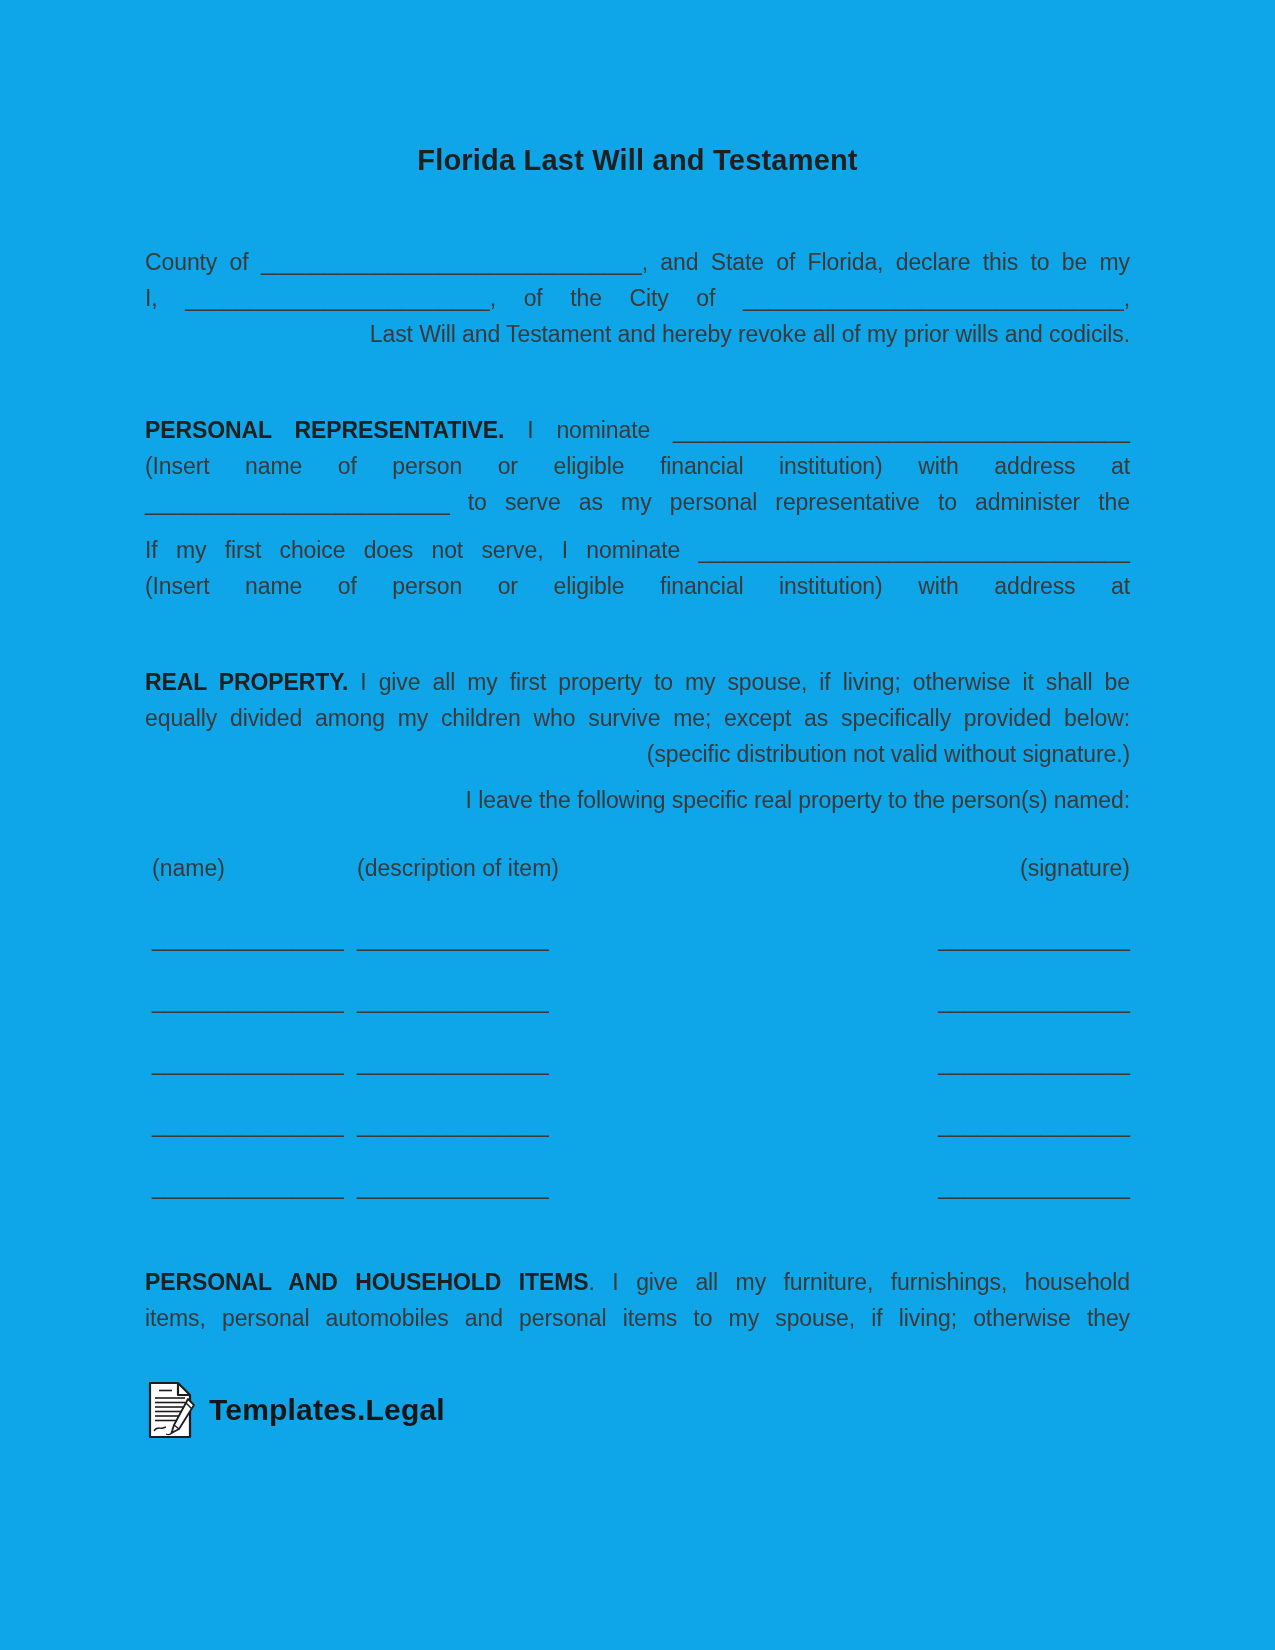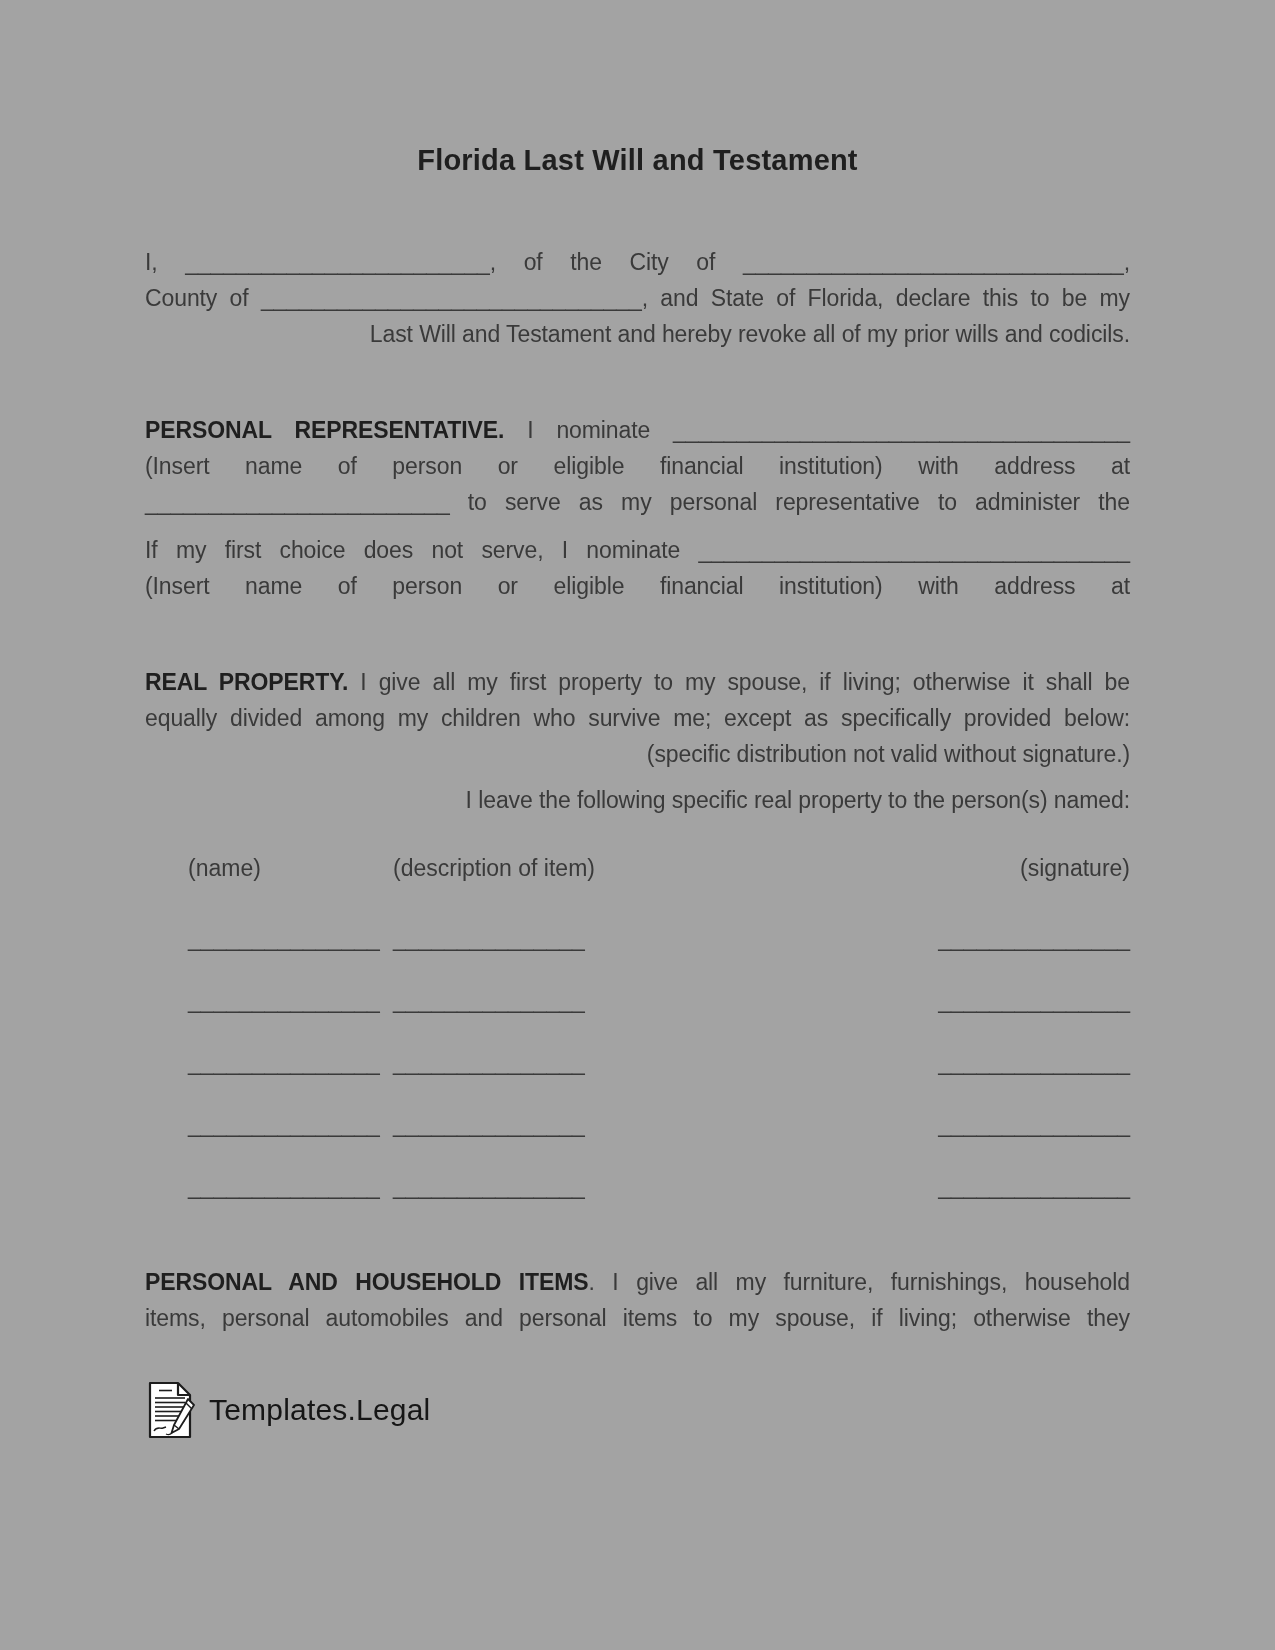--- a/index.html
+++ b/index.html
@@ -12,21 +12,21 @@
     height: 1650px;
     overflow: hidden;
     font-family: "Liberation Sans", "DejaVu Sans", sans-serif;
     color: #3a3a3a;
   }
   .page {
     width: 1275px;
     height: 1650px;
     box-sizing: border-box;
     padding: 0 145px;
-    background: #a3a3a3;
+    background: #0ea5e9;
   }
   .title {
     margin: 0;
     padding-top: 142px;
     font-size: 29px;
     line-height: 36px;
     font-weight: 700;
     color: #1f1f1f;
     text-align: center;
     letter-spacing: 0.2px;
@@ -57,47 +57,47 @@
     font-size: 23px;
     line-height: 36px;
   }
   .trow {
     display: flex;
     flex-direction: row;
   }
   .trow.thead { margin-bottom: 34px; }
   .trow.tdata { margin-bottom: 26px; }
   .tcell { white-space: nowrap; }
-  .tcell.c1 { width: 205px; margin-left: 36px; }
+  .tcell.c1 { width: 205px; }
   .tcell.c2 { width: 223px; }
   .tcell.c3 { flex: 1; text-align: right; }
   .brand {
     margin-top: 44px;
     display: flex;
     align-items: center;
     gap: 14px;
   }
   .brand-icon { flex: 0 0 auto; display: block; }
   .brand-text {
     font-size: 30px;
-    font-weight: 400;
+    font-weight: 700;
     color: #161616;
     letter-spacing: 0.2px;
   }
 </style>
 </head>
 <body>
 
 <div class="page">
 
   <h1 class="title">Florida Last Will and Testament</h1>
 
   <section class="para m-intro">
+    <div class="jline">County of ______________________________, and State of Florida, declare this to be my</div>
     <div class="jline">I, ________________________, of the City of ______________________________,</div>
-    <div class="jline">County of ______________________________, and State of Florida, declare this to be my</div>
     <div class="pline">Last Will and Testament and hereby revoke all of my prior wills and codicils.</div>
   </section>
 
   <section class="para m-section">
     <div class="jline"><strong>PERSONAL REPRESENTATIVE.</strong> <span>I nominate ____________________________________</span></div>
     <div class="jline">(Insert name of person or eligible financial institution) with address at</div>
     <div class="jline">________________________ to serve as my personal representative to administer the</div>
   </section>
 
   <section class="para m-tight">

